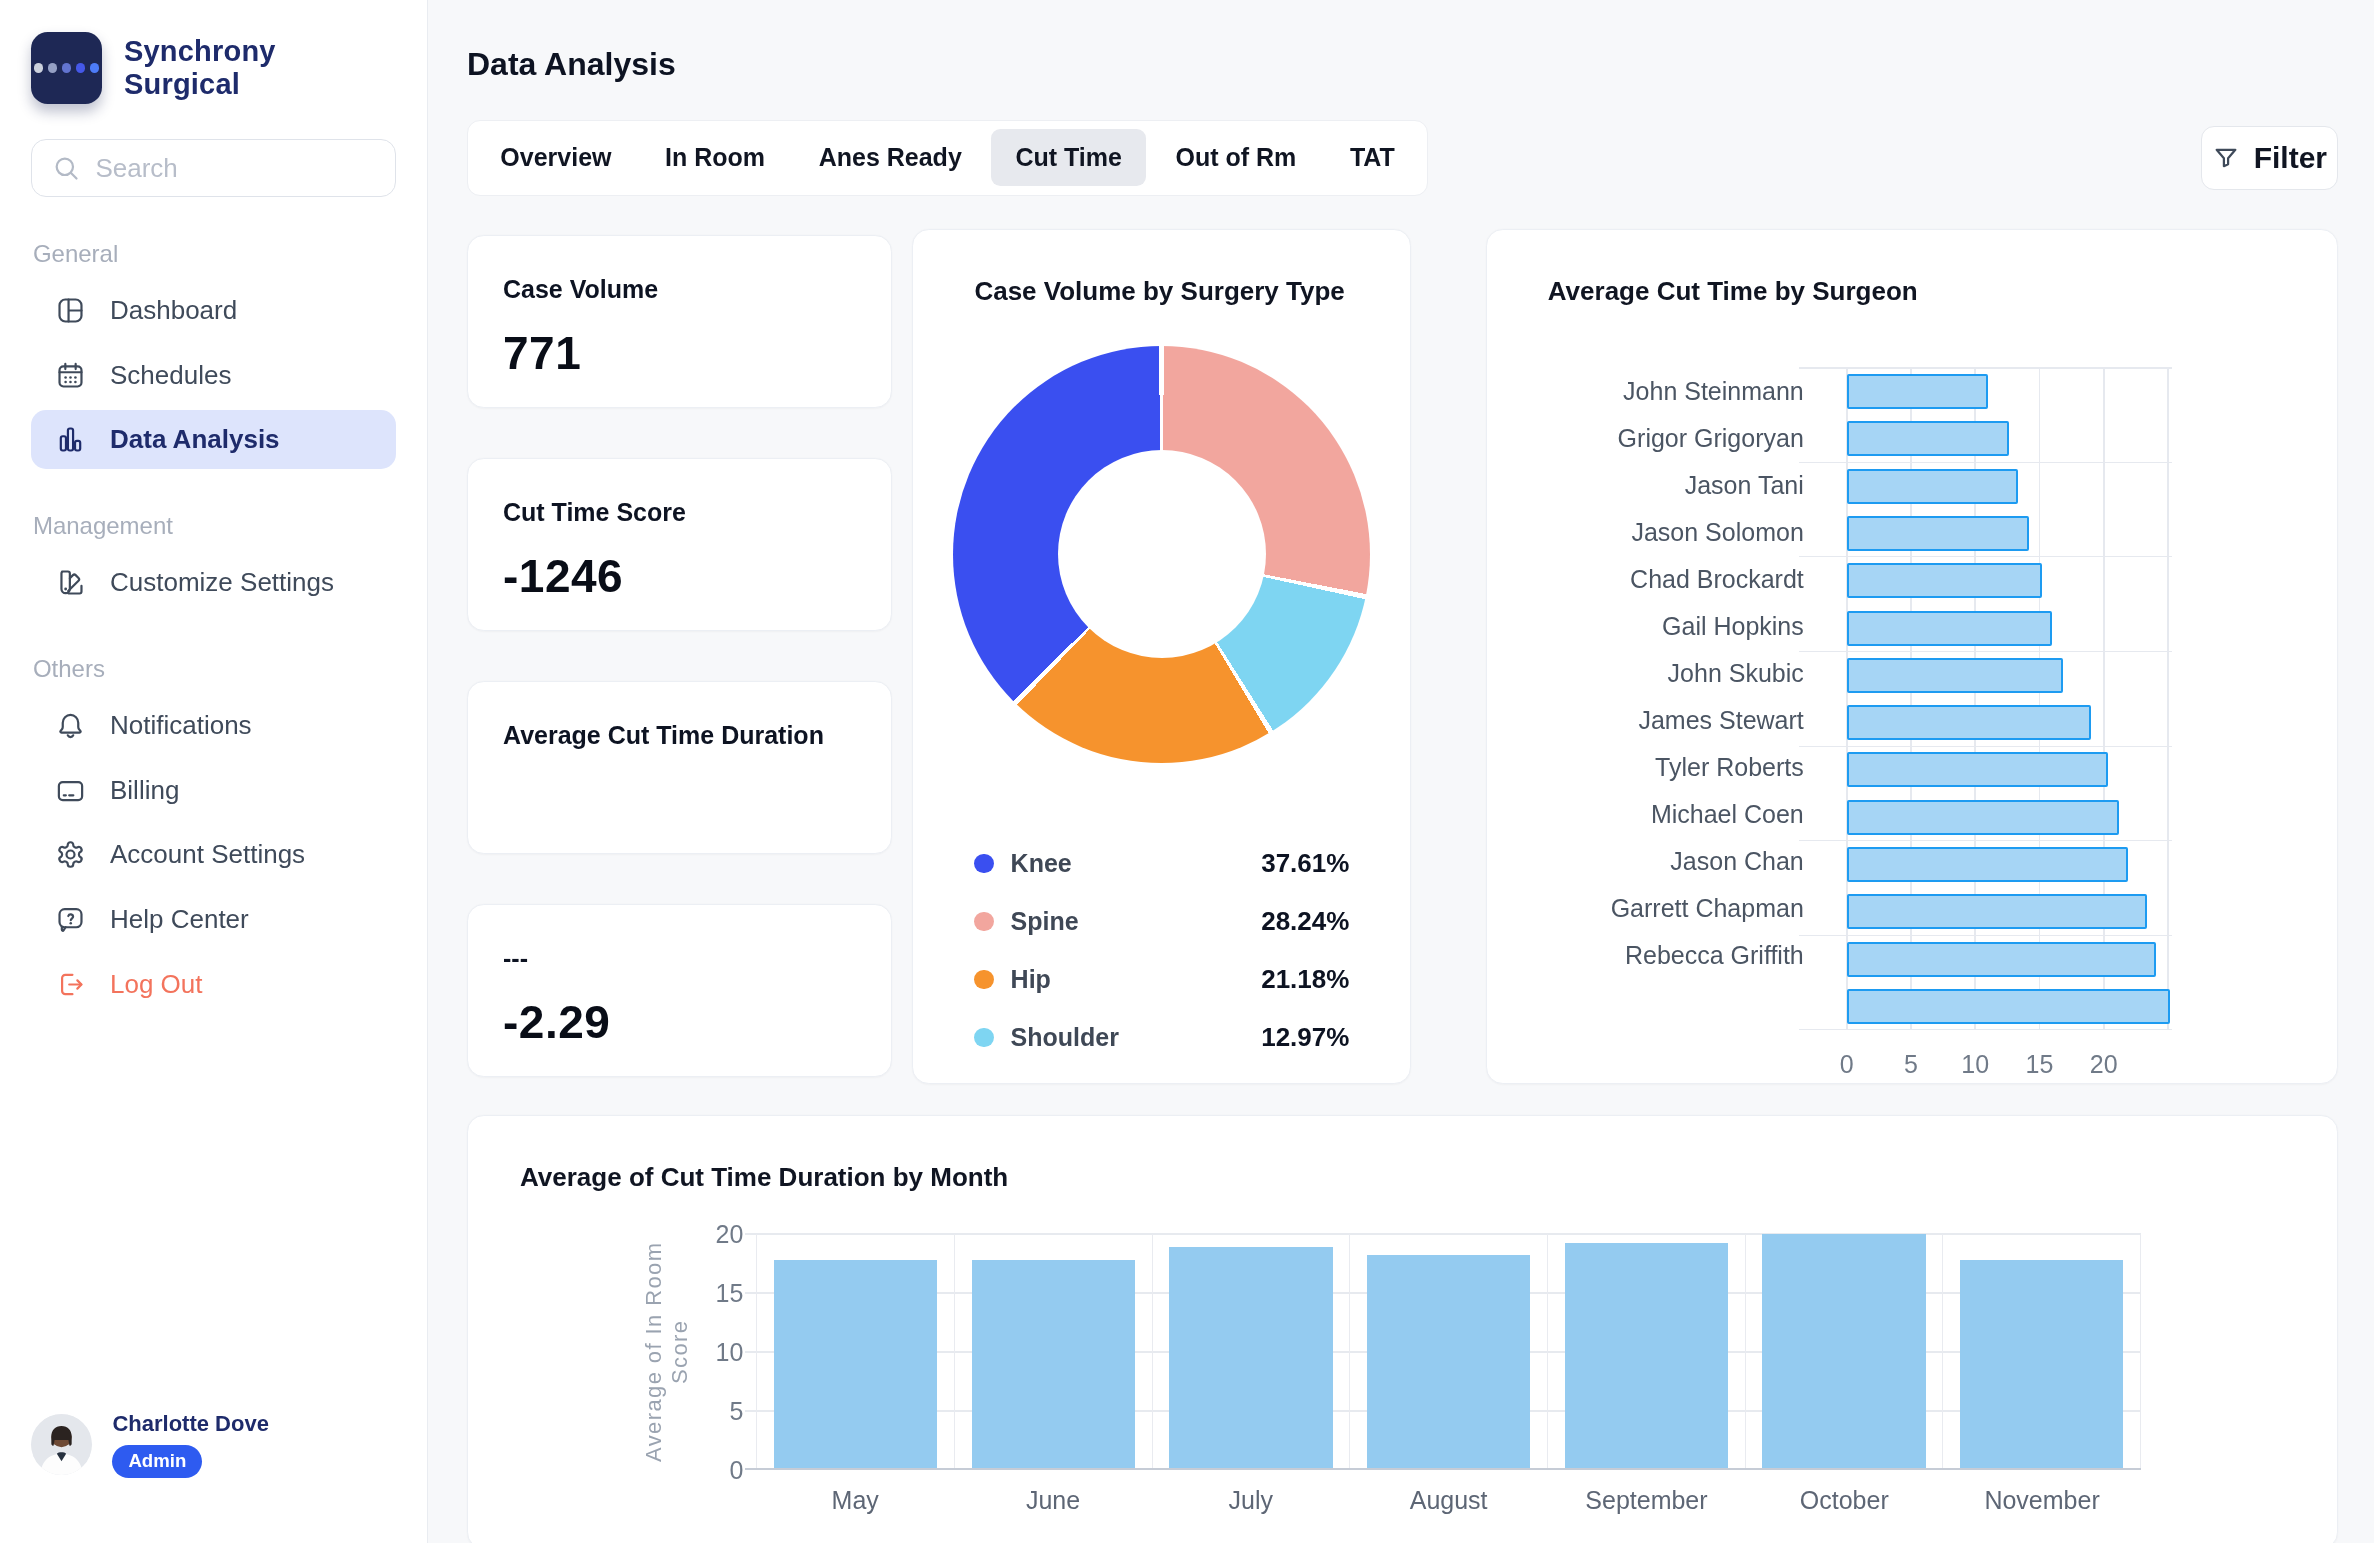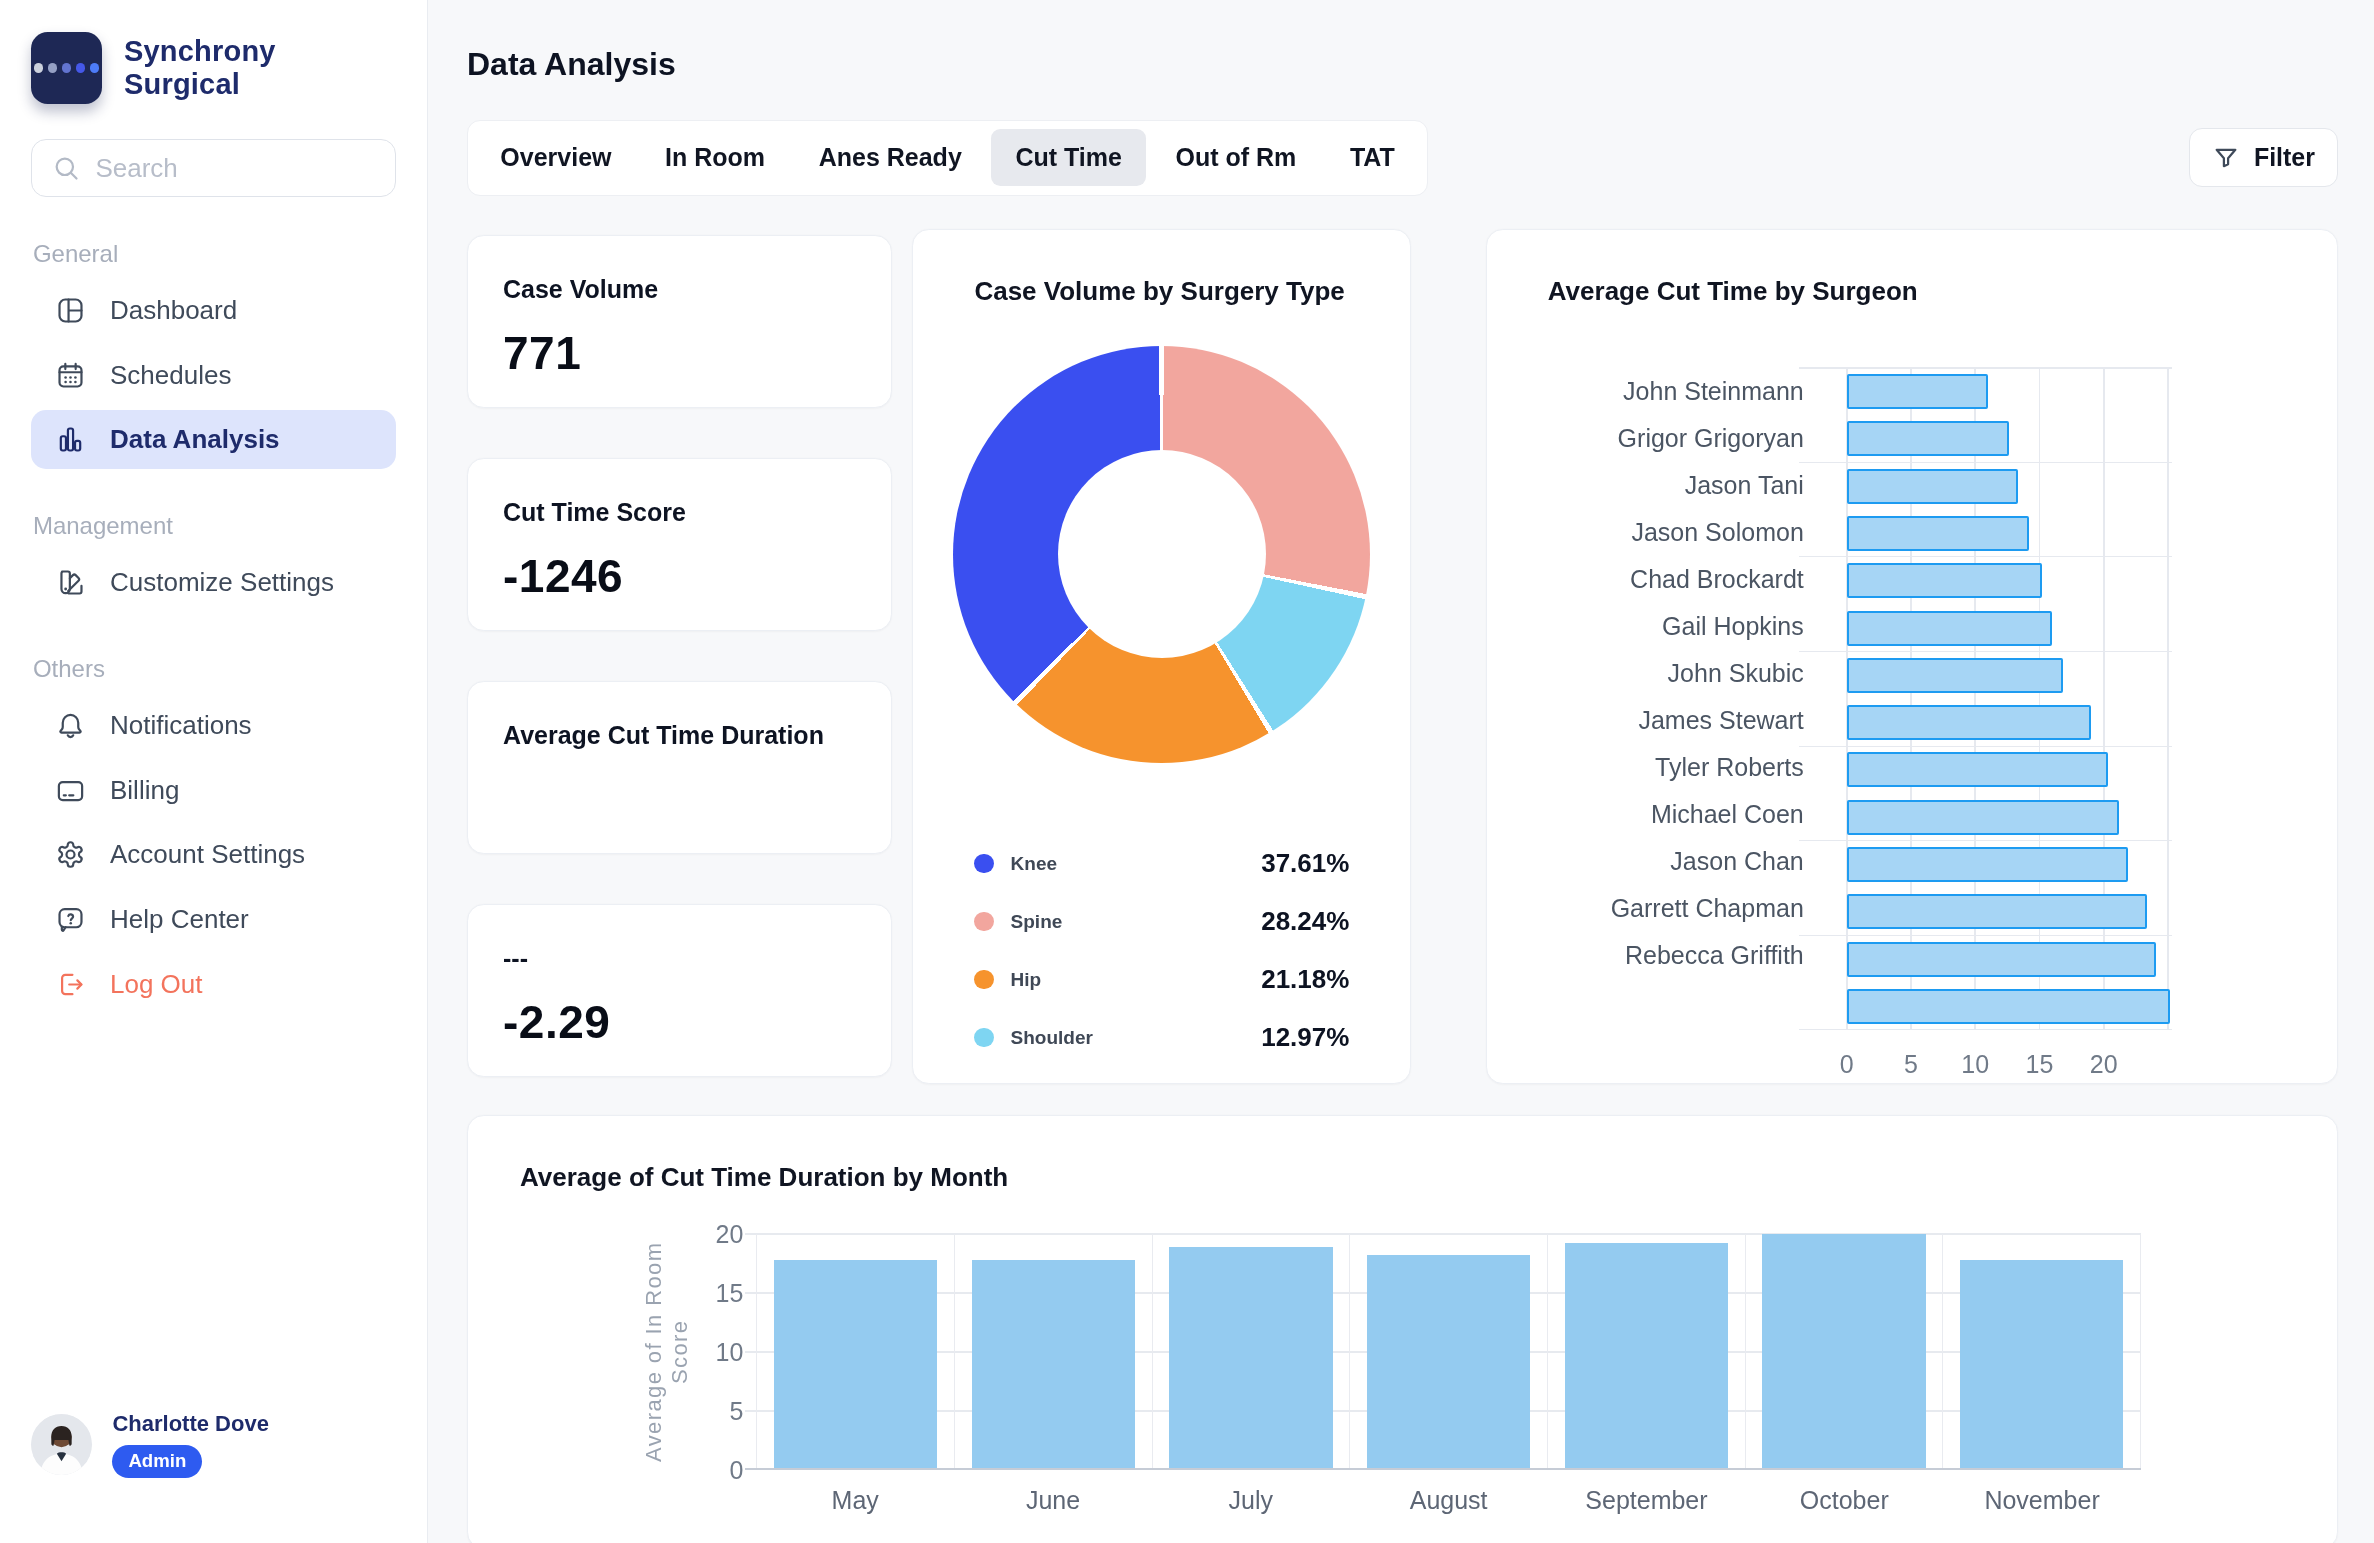--- a/index.html
+++ b/index.html
@@ -53,22 +53,22 @@
   }
 
   
   .main { flex:1; background:#f7f8fa; padding:46px 37px 0 39px; overflow:hidden; }
   .page-title { font-size:32px; font-weight:700; color:#0d1322; }
   .toolbar { margin-top:37px; display:flex; justify-content:space-between; align-items:center; }
   .tabs { background:#fff; border:0.9px solid #edeff3; border-radius:13px; padding:8.3px; display:flex; gap:5.6px; }
   .tab { padding:14px 24px; font-size:25px; font-weight:700; color:#101522; border-radius:9.3px; cursor:pointer; white-space:nowrap; }
   .tab.active { background:#e7e9ee; }
   .filter-btn {
-    background:#fff; border:0.9px solid #e4e7ec; border-radius:13px; padding:14px 22px;
-    display:flex; align-items:center; gap:14px; font-size:25px; font-weight:700; color:#101522;
+    background:#fff; border:0.9px solid #e4e7ec; border-radius:13px; padding:14px 10px;
+    display:flex; align-items:center; gap:14px; font-size:30px; font-weight:700; color:#101522;
     font-family:inherit; cursor:pointer;
   }
   .filter-btn svg { width:28px; height:28px; color:#3f4a5a; }
 
   .content { margin-top:33px; display:flex; gap:20.4px; }
   .card { background:#fff; border:0.9px solid #eceff4; border-radius:16.7px; box-shadow:0 0.9px 1.9px rgba(16,24,40,.03); }
 
   .stats-col { width:425px; display:flex; flex-direction:column; gap:50px; flex-shrink:0;justify-content:center; }
   .stat-card { height:173px; padding:39px 35px; }
   .stat-label { font-size:25px; font-weight:700; color:#0d1322; }
@@ -76,21 +76,21 @@
 
   .chart-title { font-size:26px; font-weight:700; color:#101522; }
 
   .donut-card { width:499px; height:855px; padding:46px 22px 0; flex-shrink:0; }
   .donut-card .chart-title { margin-left:39px; }
   .donut { width:417px; height:417px; border-radius:50%; margin:39px auto 0; position:relative; }
   .donut::after { content:""; position:absolute; inset:25%; background:#fff; border-radius:50%; }
   .legend { margin-top:72px; }
   .legend-row { display:flex; align-items:center; height:58px; padding:0 39px; }
   .legend-dot { width:19.5px; height:19.5px; border-radius:50%; margin-right:16.7px; flex-shrink:0; }
-  .legend-label { font-size:19px; font-weight:600; color:#3f4856; }
+  .legend-label { font-size:25px; font-weight:600; color:#3f4856; }
   .legend-value { margin-left:auto; font-size:26px; font-weight:700; color:#0d1322; }
 
   .surgeon-card { flex:1; height:855px; padding:46px 0 0; margin-left:54px; }
   .surgeon-card .chart-title { margin-left:61px; }
   .surg-chart { display:flex; margin-top:61px; }
   .surg-names { width:360px; flex-shrink:0; }
   .surg-name { height:47px; line-height:47px; text-align:right; padding-right:43px;
     font-size:25px; color:#4b5563; white-space:nowrap; }
   .surg-plot { position:relative; width:325px; height:662px; }
   .vline { position:absolute; top:0; bottom:0; width:1.9px; background:#e6e9ef; }

